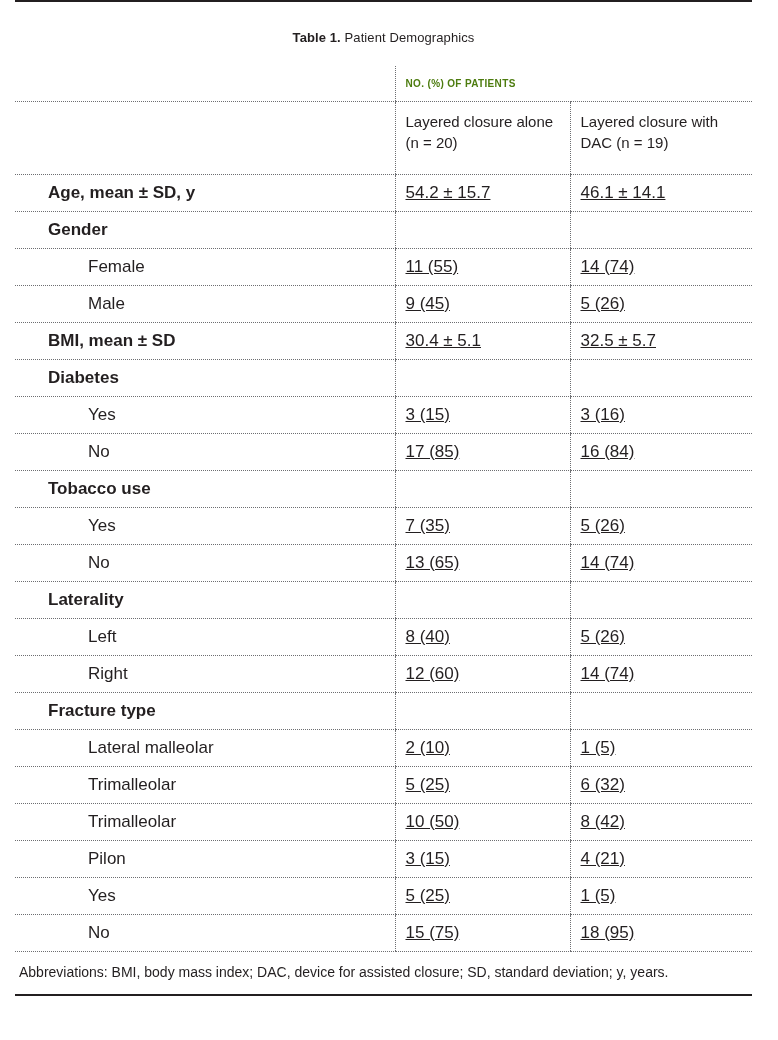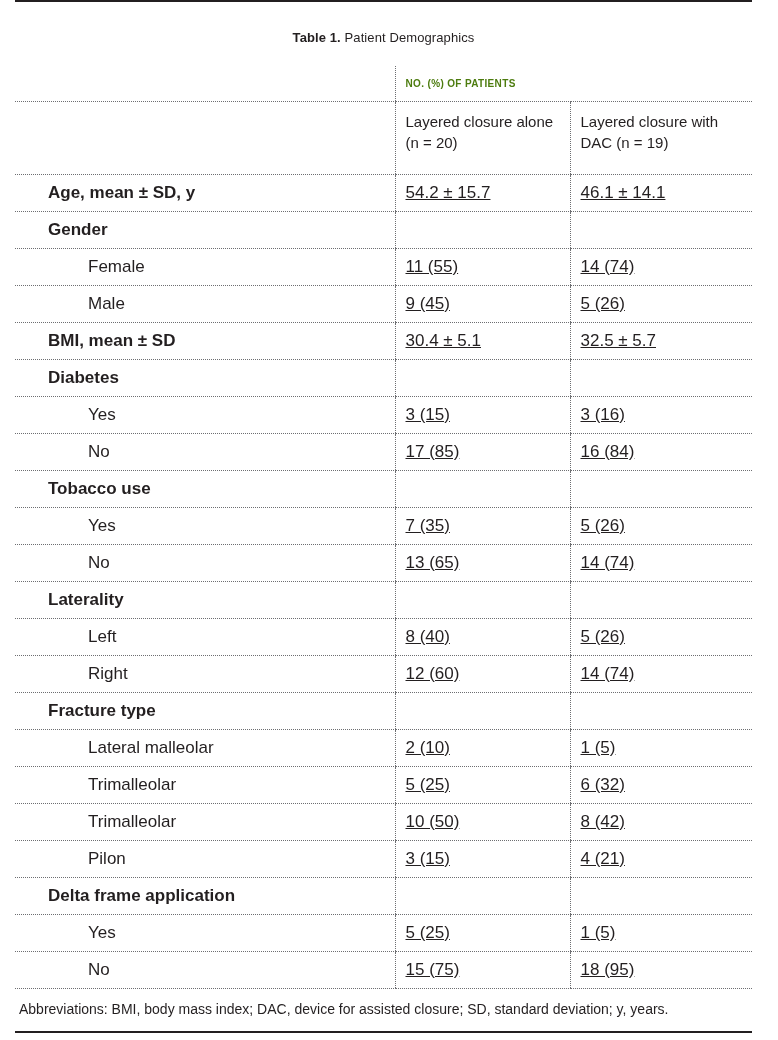--- a/index.html
+++ b/index.html
@@ -372,31 +372,20 @@
           </td>
           <td class="vsep">
             <div class="cell-value">3 (15)</div>
           </td>
           <td class="vsep">
             <div class="cell-value">4 (21)</div>
           </td>
         </tr>
         <tr class="data-row">
           <td>
-            <div class="cell-label cat">Delta frame application</div>
-          </td>
-          <td class="vsep">
-            <div class="cell-value"></div>
-          </td>
-          <td class="vsep">
-            <div class="cell-value"></div>
-          </td>
-        </tr>
-        <tr class="data-row">
-          <td>
             <div class="cell-label sub">Yes</div>
           </td>
           <td class="vsep">
             <div class="cell-value">5 (25)</div>
           </td>
           <td class="vsep">
             <div class="cell-value">1 (5)</div>
           </td>
         </tr>
         <tr class="data-row">

